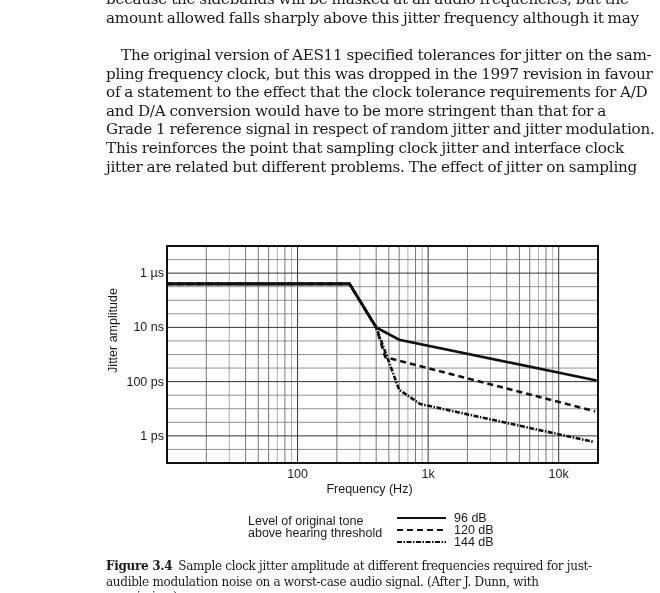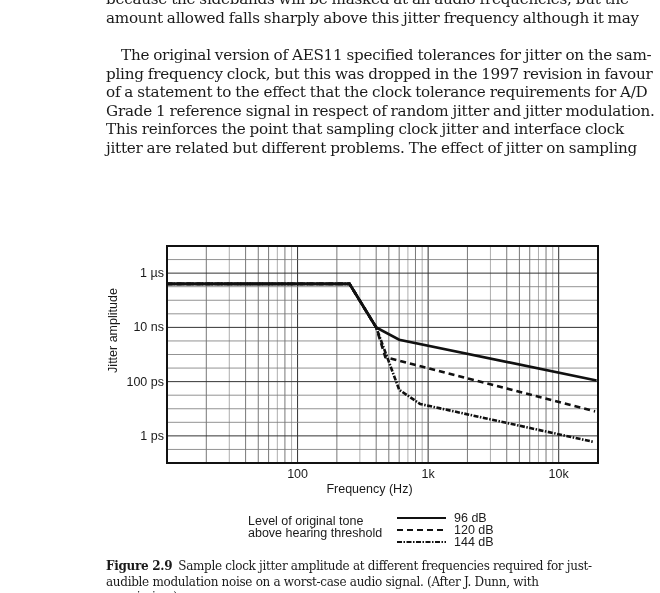--- a/index.html
+++ b/index.html
@@ -31,20 +31,21 @@
 
 <div class="body-text" id="para1">
   <span class="line">because the sidebands will be masked at all audio frequencies, but the</span>
   <span class="line">amount allowed falls sharply above this jitter frequency although it may</span>
 </div>
 
 <div class="body-text" id="para2">
   <span class="line indent">The original version of AES11 specified tolerances for jitter on the sam-</span>
   <span class="line">pling frequency clock, but this was dropped in the 1997 revision in favour</span>
   <span class="line">of a statement to the effect that the clock tolerance requirements for A/D</span>
+  <span class="line">and D/A conversion would have to be more stringent than that for a</span>
   <span class="line">Grade 1 reference signal in respect of random jitter and jitter modulation.</span>
   <span class="line">This reinforces the point that sampling clock jitter and interface clock</span>
   <span class="line">jitter are related but different problems. The effect of jitter on sampling</span>
 </div>
 
 <svg id="chart" width="660" height="560">
   <g id="grid-layer">
       <line x1="206.3040742742717" x2="206.3040742742717" y1="246" y2="463" stroke="#555" stroke-width="0.8"></line>
       <line x1="229.2954838502797" x2="229.2954838502797" y1="246" y2="463" stroke="#999" stroke-width="0.8"></line>
       <line x1="245.6081485485434" x2="245.6081485485434" y1="246" y2="463" stroke="#555" stroke-width="0.8"></line>
@@ -116,14 +117,14 @@
         <text x="454" y="522" class="legend-text">96 dB</text>
         <line x1="397" x2="446" y1="530" y2="530" stroke="#111" stroke-width="2.2" stroke-dasharray="6,4"></line>
         <text x="454" y="534" class="legend-text">120 dB</text>
         <line x1="397" x2="446" y1="542" y2="542" stroke="#111" stroke-width="2.2" stroke-dasharray="5,1.5,1.5,1.5"></line>
         <text x="454" y="546" class="legend-text">144 dB</text>
       </g>
   </g>
 </svg>
 
 <div class="caption">
-  <span class="fig-label">Figure 2.9</span><span>Sample clock jitter amplitude at different frequencies required for just-audible modulation noise on a worst-case audio signal. (After J. Dunn, with permission.)</span>
+  <span class="fig-label">Figure 3.4</span><span>Sample clock jitter amplitude at different frequencies required for just-audible modulation noise on a worst-case audio signal. (After J. Dunn, with permission.)</span>
 </div>
 
 </body></html>

